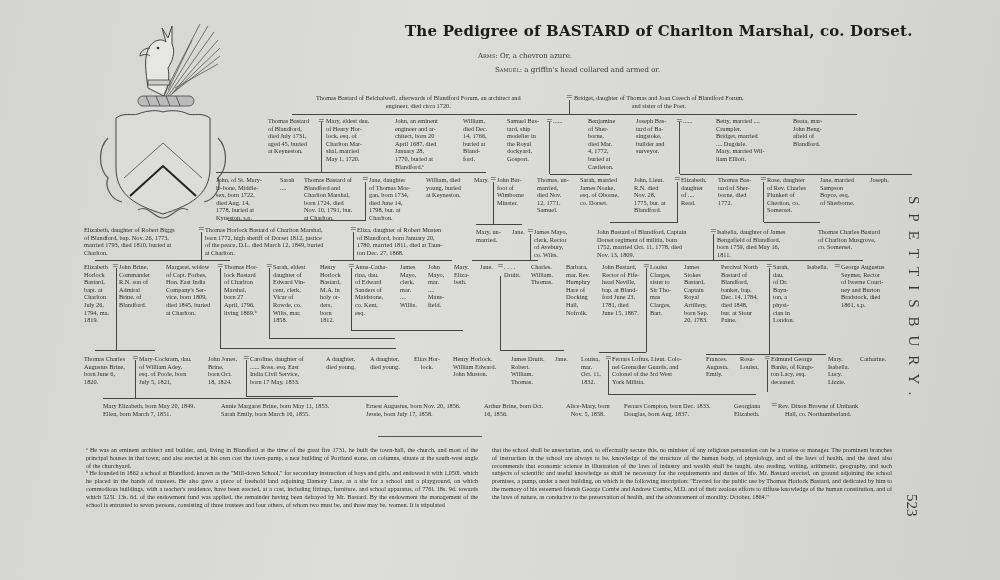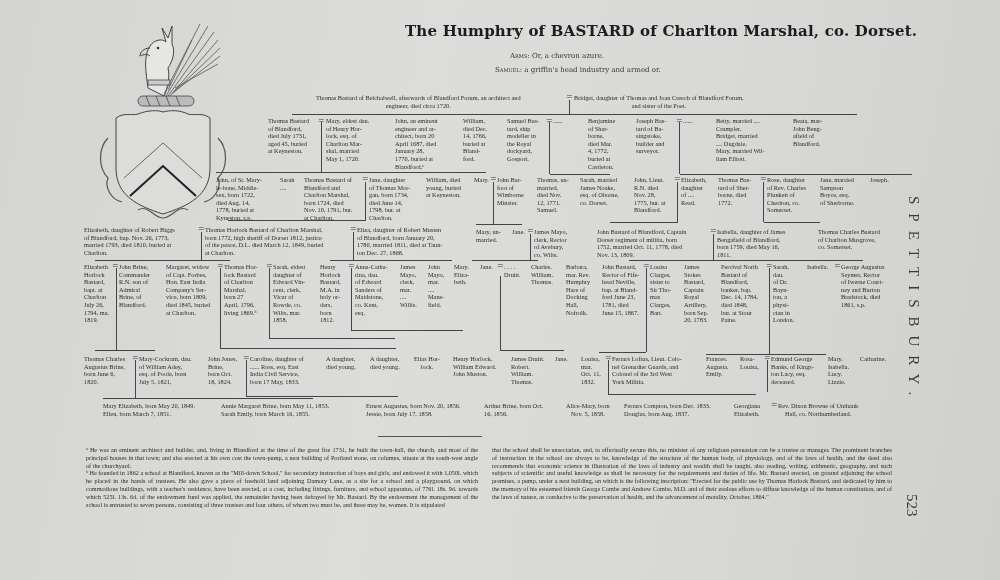--- a/index.html
+++ b/index.html
@@ -64,29 +64,29 @@
 
   <path d="M28 100 C36 94 44 98 50 96 C60 92 70 92 75 94 C82 92 92 92 100 96 C106 98 114 94 122 100 L122 150 C122 178 100 188 75 196 C50 188 28 178 28 150 Z" fill="#dcdcda" stroke="#444" stroke-width="1"></path>
   <path d="M20 120 C10 130 10 150 20 160 C16 170 24 182 34 184" fill="none" stroke="#555" stroke-width="1.2"></path>
   <path d="M130 120 C140 130 140 150 130 160 C134 170 126 182 116 184" fill="none" stroke="#555" stroke-width="1.2"></path>
   <path d="M50 192 C60 186 66 200 75 200 C84 200 90 186 100 192" fill="none" stroke="#555" stroke-width="1.2"></path>
 
   <path d="M36 160 L75 125 L114 160" fill="none" stroke="#666" stroke-width="1"></path>
   <path d="M42 178 L75 148 L108 178" fill="none" stroke="#222" stroke-width="2"></path>
 </svg>
 
-<div class="abs title">The Humphry of BASTARD of Charlton Marshal, co. Dorset.</div>
-
-<div class="abs arms" style="left:510px;top:52px">
+<div class="abs title">The Pedigree of BASTARD of Charlton Marshal, co. Dorset.</div>
+
+<div class="abs arms" style="left:478px;top:52px">
   <span class="sc">Arms:</span>
   <span>Or, a chevron azure.</span>
 </div>
 <div class="abs arms" style="left:495px;top:66px">
   <span class="sc">Samuel:</span>
-  <span>a griffin's head industry and armed or.</span>
+  <span>a griffin's head collared and armed or.</span>
 </div>
 
 <div class="abs p c" style="left:316px;top:94px">Thomas Bastard of Belchalwell, afterwards of Blandford Forum, an architect and
 engineer, died circa 1720.</div>
 <span class="abs eq" style="left:566px;top:93px">=</span>
 <div class="abs p c" style="left:574px;top:94px">Bridget, daughter of Thomas and Joan Creech of Blandford Forum,
 and sister of the Poet.</div>
 <div class="line v" style="left:569px;top:100px;height:14px"></div>
 <div class="line h" style="left:292px;top:114px;width:565px"></div>
 

